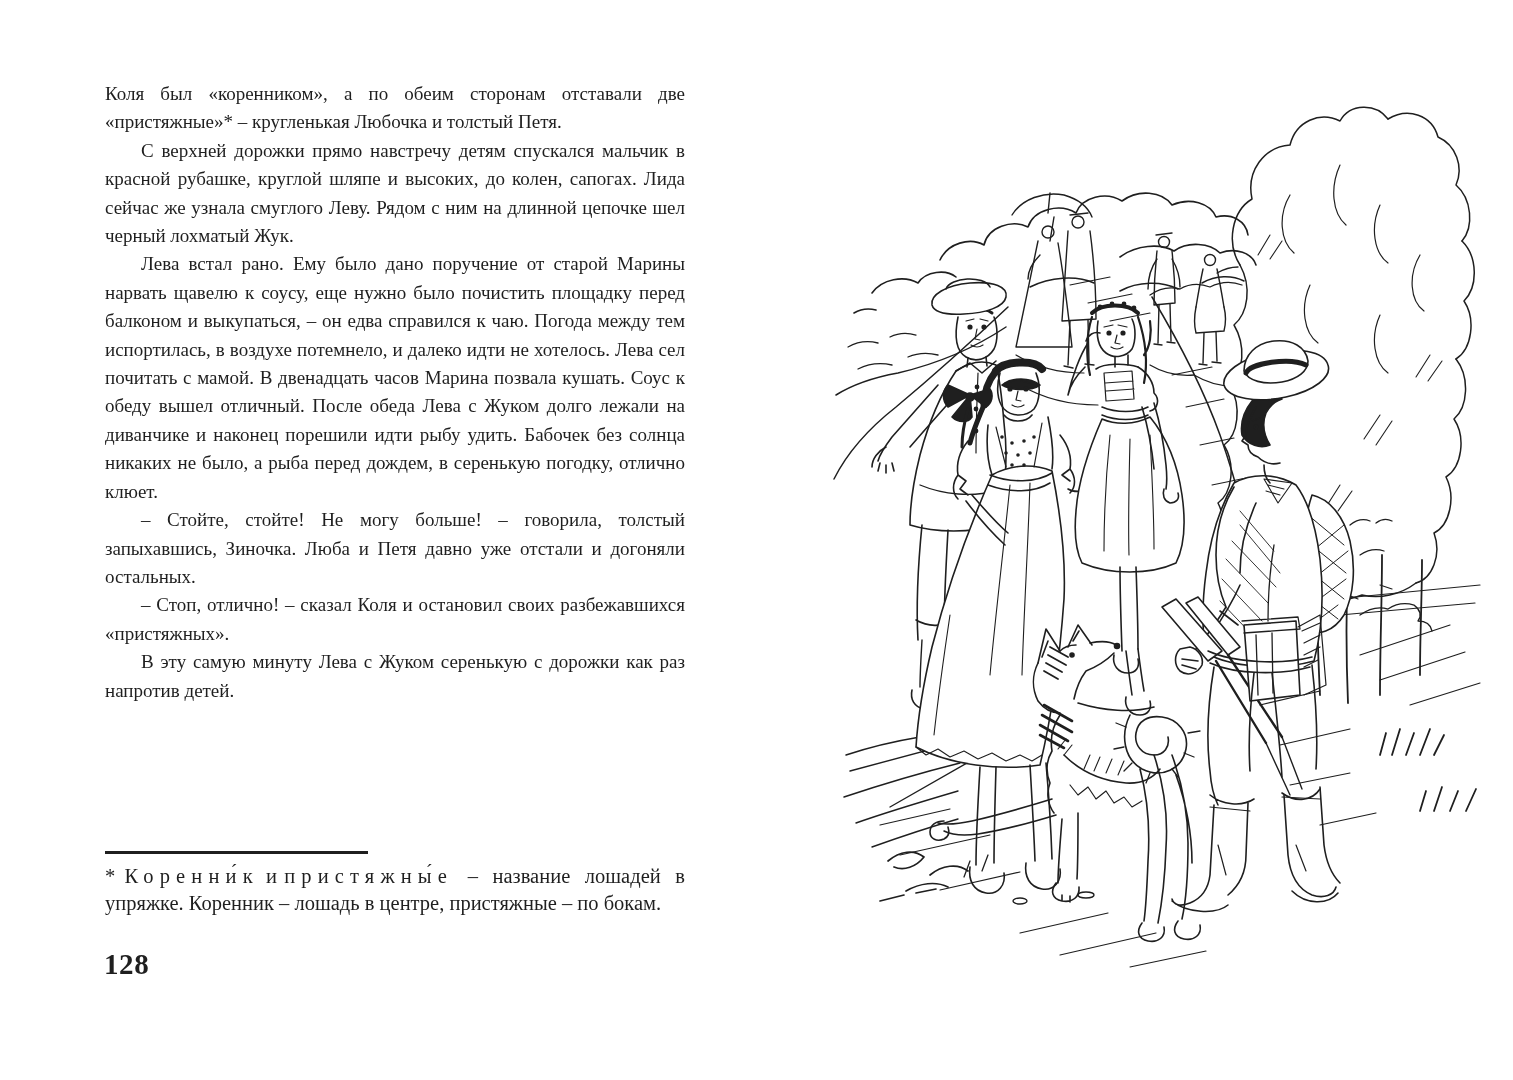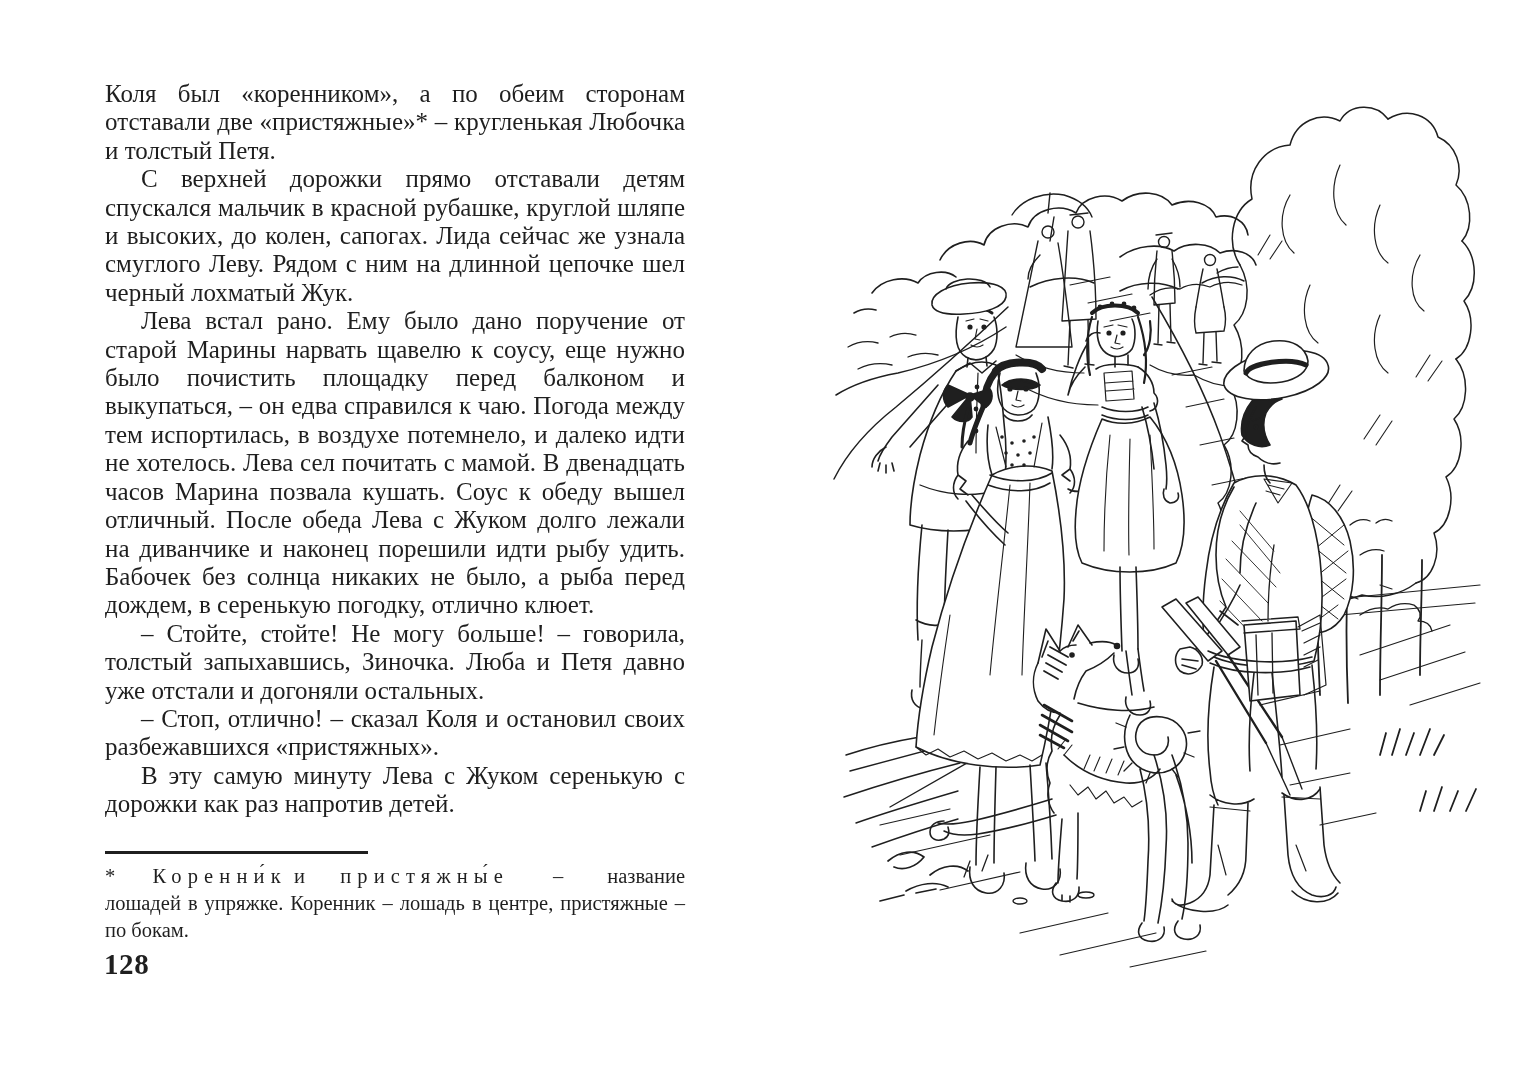--- a/index.html
+++ b/index.html
@@ -4,47 +4,47 @@
 <style>
   html,body{margin:0;padding:0}
   body{
     width:1513px;height:1080px;position:relative;overflow:hidden;
     background:#ffffff;color:#1f1f1f;
     font-family:"Liberation Serif", serif;
   }
   .page{position:absolute;inset:0;background:#ffffff}
   .text-col{
     position:absolute;left:105px;top:80px;width:580px;
-    font-size:25px;line-height:28.4px;text-align:justify;
+    font-size:19px;line-height:28.4px;text-align:justify;
   }
   .text-col p{margin:0;text-indent:36px;}
   .text-col p.first{text-indent:0;}
   .footnote{
     position:absolute;left:105px;top:851px;width:580px;
     font-size:20.5px;line-height:27px;text-align:justify;
   }
   .footnote-rule{width:263px;height:3px;background:#1f1f1f;margin:0 0 9px 0;}
-  .fn-spaced{letter-spacing:.30em;margin-left:28px;}
+  .fn-spaced{letter-spacing:.30em;}
   .fn-marker{margin-right:.45em;}
   .fn-word{margin:0 .35em;}
   .page-number{
     position:absolute;left:104px;top:948px;
     font-size:29px;font-weight:bold;letter-spacing:.02em;
   }
   .illustration{position:absolute;left:820px;top:55px;width:665px;height:930px;}
   .illustration svg{width:100%;height:100%;display:block}
 </style>
 </head>
 <body>
 
 <div class="page">
 
   <div class="text-col">
     <p class="first">Коля был «коренником», а по обеим сторонам отставали две «пристяжные»* – кругленькая Любочка и толстый Петя.</p>
-    <p>С верхней дорожки прямо отставали детям спускался мальчик в красной рубашке, круглой шляпе и высоких, до колен, сапогах. Лида сейчас же узнала смуглого Леву. Рядом с ним на длинной цепочке шел черный лохматый Жук.</p>
+    <p>С верхней дорожки прямо навстречу детям спускался мальчик в красной рубашке, круглой шляпе и высоких, до колен, сапогах. Лида сейчас же узнала смуглого Леву. Рядом с ним на длинной цепочке шел черный лохматый Жук.</p>
     <p>Лева встал рано. Ему было дано поручение от старой Марины нарвать щавелю к соусу, еще нужно было почистить площадку перед балконом и выкупаться, – он едва справился к чаю. Погода между тем испортилась, в воздухе потемнело, и далеко идти не хотелось. Лева сел почитать с мамой. В двенадцать часов Марина позвала кушать. Соус к обеду вышел отличный. После обеда Лева с Жуком долго лежали на диванчике и наконец порешили идти рыбу удить. Бабочек без солнца никаких не было, а рыба перед дождем, в серенькую погодку, отлично клюет.</p>
     <p>– Стойте, стойте! Не могу больше! – говорила, толстый запыхавшись, Зиночка. Люба и Петя давно уже отстали и догоняли остальных.</p>
     <p>– Стоп, отлично! – сказал Коля и остановил своих разбежавшихся «пристяжных».</p>
     <p>В эту самую минуту Лева с Жуком серенькую с дорожки как раз напротив детей.</p>
   </div>
 
   <div class="footnote">
     <div class="footnote-rule"></div>
     <p style="margin:0"><span class="fn-marker">*</span><span class="fn-spaced">Коренни́к</span><span class="fn-word">и</span><span class="fn-spaced">пристяжны́е</span> <span>– название лошадей в упряжке. Коренник – лошадь в центре, пристяжные – по бокам.</span></p>
   </div>

